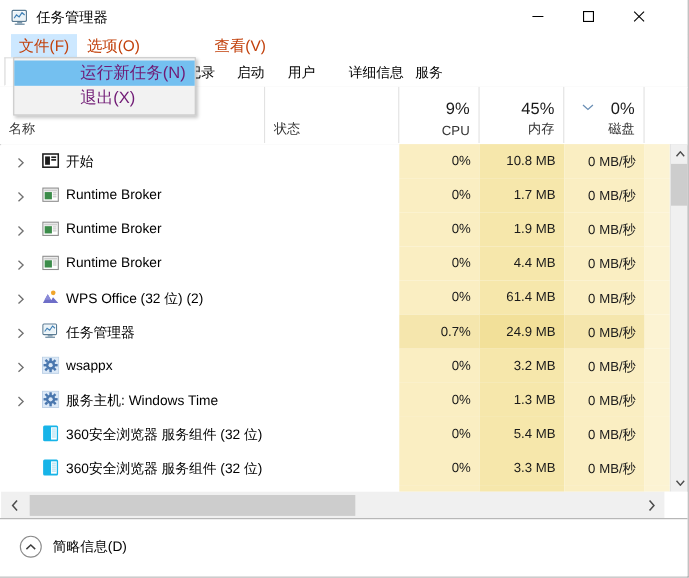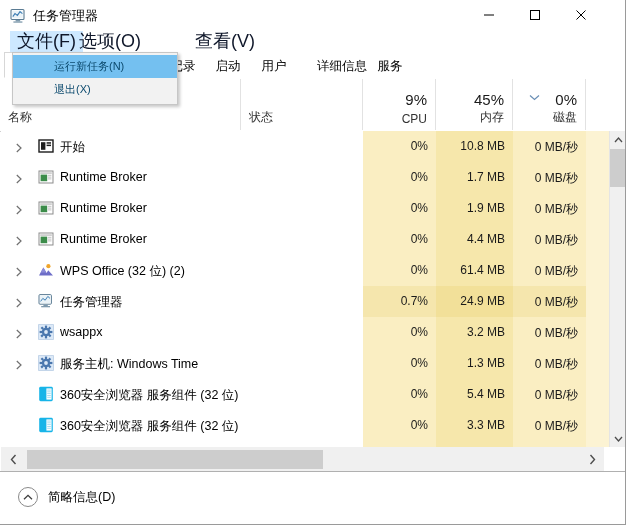--- a/index.html
+++ b/index.html
@@ -68,22 +68,22 @@
     left: 0; top: 31px;
     width: 626px; height: 21px;
     background: #ffffff;
   }
   .menu-item {
     position: absolute;
     top: 0;
     height: 21px;
     line-height: 21px;
     padding: 0 7px;
-    font-size: 18px;
-    color: #0f172a;
+    font-size: 14px;
+    color: #c2410c;
     white-space: nowrap;
     cursor: default;
   }
   .menu-item.active { background: #cde8ff; }
   #menu-file    { left: 10px; }
   #menu-options { left: 72px; }
   #menu-view    { left: 140px; margin-left: 48px; }
 
   
   #dropdown {
@@ -93,23 +93,23 @@
     background: #f2f2f2;
     border: 1px solid #c6c6c6;
     box-shadow: 2px 2px 3px rgba(0,0,0,0.22);
     z-index: 60;
     padding: 2px 0 3px 0;
     box-sizing: border-box;
   }
   .dd-item {
     height: 23px;
     line-height: 23px;
-    padding-left: 41px;
-    font-size: 11px;
-    color: #0c4a6e;
+    padding-left: 60px;
+    font-size: 15px;
+    color: #701a75;
     white-space: nowrap;
     cursor: default;
   }
   .dd-item.sel { background: #74c0f0; }
 
   
   #tabstrip {
     position: absolute;
     left: 0; top: 52px;
     width: 626px; height: 27px;

